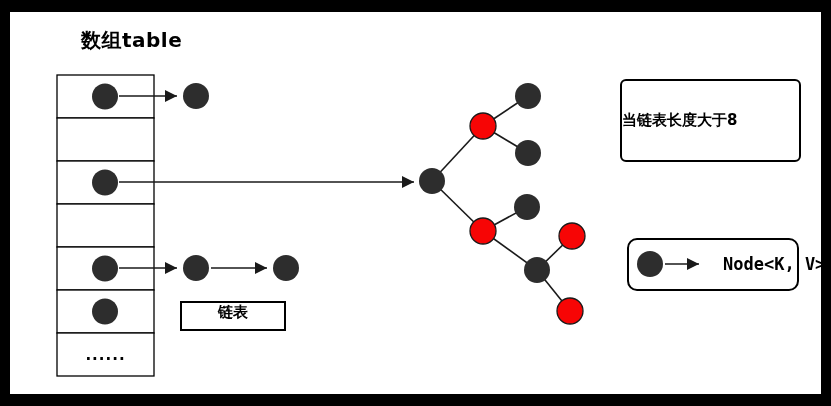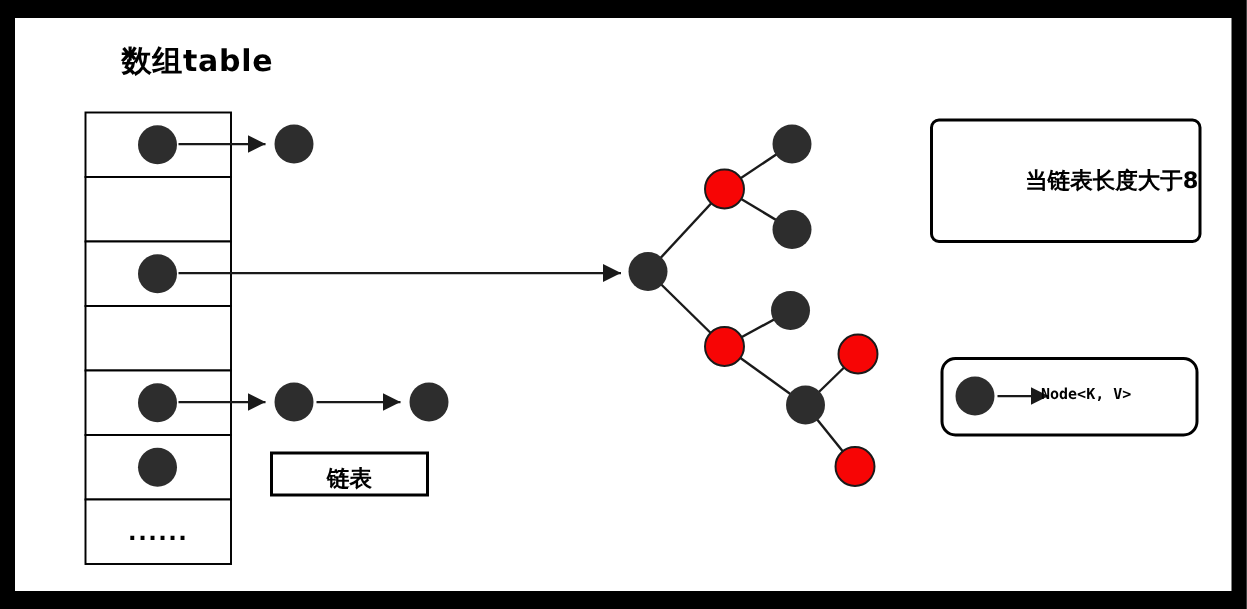--- a/index.html
+++ b/index.html
@@ -4,24 +4,24 @@
 <style>
   * { margin:0; padding:0; box-sizing:border-box; }
   html,body { width:831px; height:406px; }
   body { background:#000; font-family:"DejaVu Sans","Liberation Sans",sans-serif; }
   .frame { position:relative; width:831px; height:406px; background:#000; overflow:hidden; }
   .canvas { position:absolute; left:10px; top:12px; width:811px; height:382px; background:#ffffff; }
   svg.overlay { position:absolute; left:0; top:0; width:831px; height:406px; }
   .txt { position:absolute; color:#000; }
   .array-title { left:57px; top:27px; font-weight:bold; font-size:20px; letter-spacing:0.5px;margin-left:24px; }
   .ellipsis-cell { left:57px; top:333px; width:97px; height:43px; display:flex; align-items:center; justify-content:center; font-weight:bold; font-size:15px; letter-spacing:1px; }
-  .list-box { left:180px; top:301px; width:106px; height:30px; border:2px solid #000; display:flex; align-items:flex-end; justify-content:center; font-weight:bold; font-size:15px; background:transparent; }
-  .note-box { left:620px; top:79px; width:181px; height:83px; border:2px solid #000; border-radius:6px; display:flex; flex-direction:column; align-items:flex-end; justify-content:center; font-weight:bold; font-size:15px; line-height:25px; }
+  .list-box { left:180px; top:301px; width:106px; height:30px; border:2px solid #000; display:flex; align-items:flex-start; justify-content:center; font-weight:bold; font-size:15px; background:transparent; }
+  .note-box { left:620px; top:79px; width:181px; height:83px; border:2px solid #000; border-radius:6px; display:flex; flex-direction:column; align-items:flex-start; justify-content:center; font-weight:bold; font-size:15px; line-height:25px; }
   .legend-box { left:627px; top:238px; width:172px; height:53px; border:2px solid #000; border-radius:10px; }
-  .legend-label { left:694px; top:256px; font-family:"DejaVu Sans Mono","Liberation Mono",monospace; font-weight:bold; font-size:10px; line-height:16px; }
+  .legend-label { left:723px; top:256px; font-family:"DejaVu Sans Mono","Liberation Mono",monospace; font-weight:bold; font-size:17px; line-height:16px; }
 </style>
 </head>
 <body>
 
 <div class="frame">
   <div class="canvas"></div>
 
   <svg class="overlay" id="diagram-svg" viewBox="0 0 831 406">
     <defs>
       <marker id="arrowhead" viewBox="0 0 8 8" refX="8" refY="4" markerWidth="8" markerHeight="8" orient="auto">

